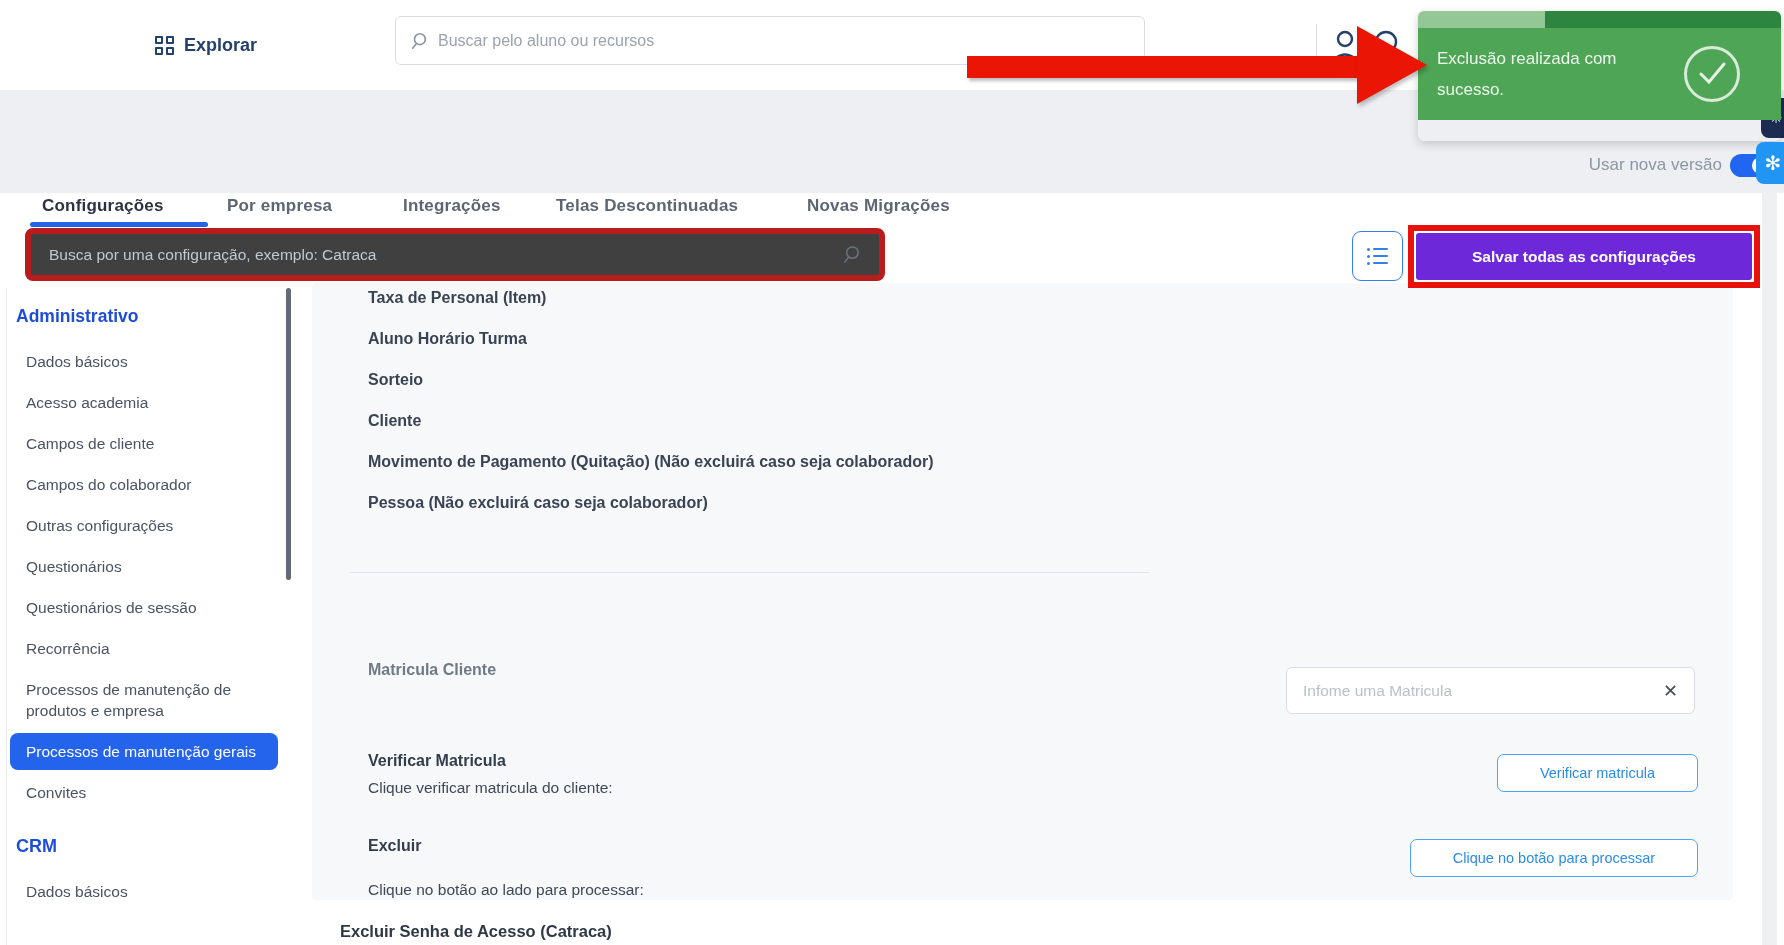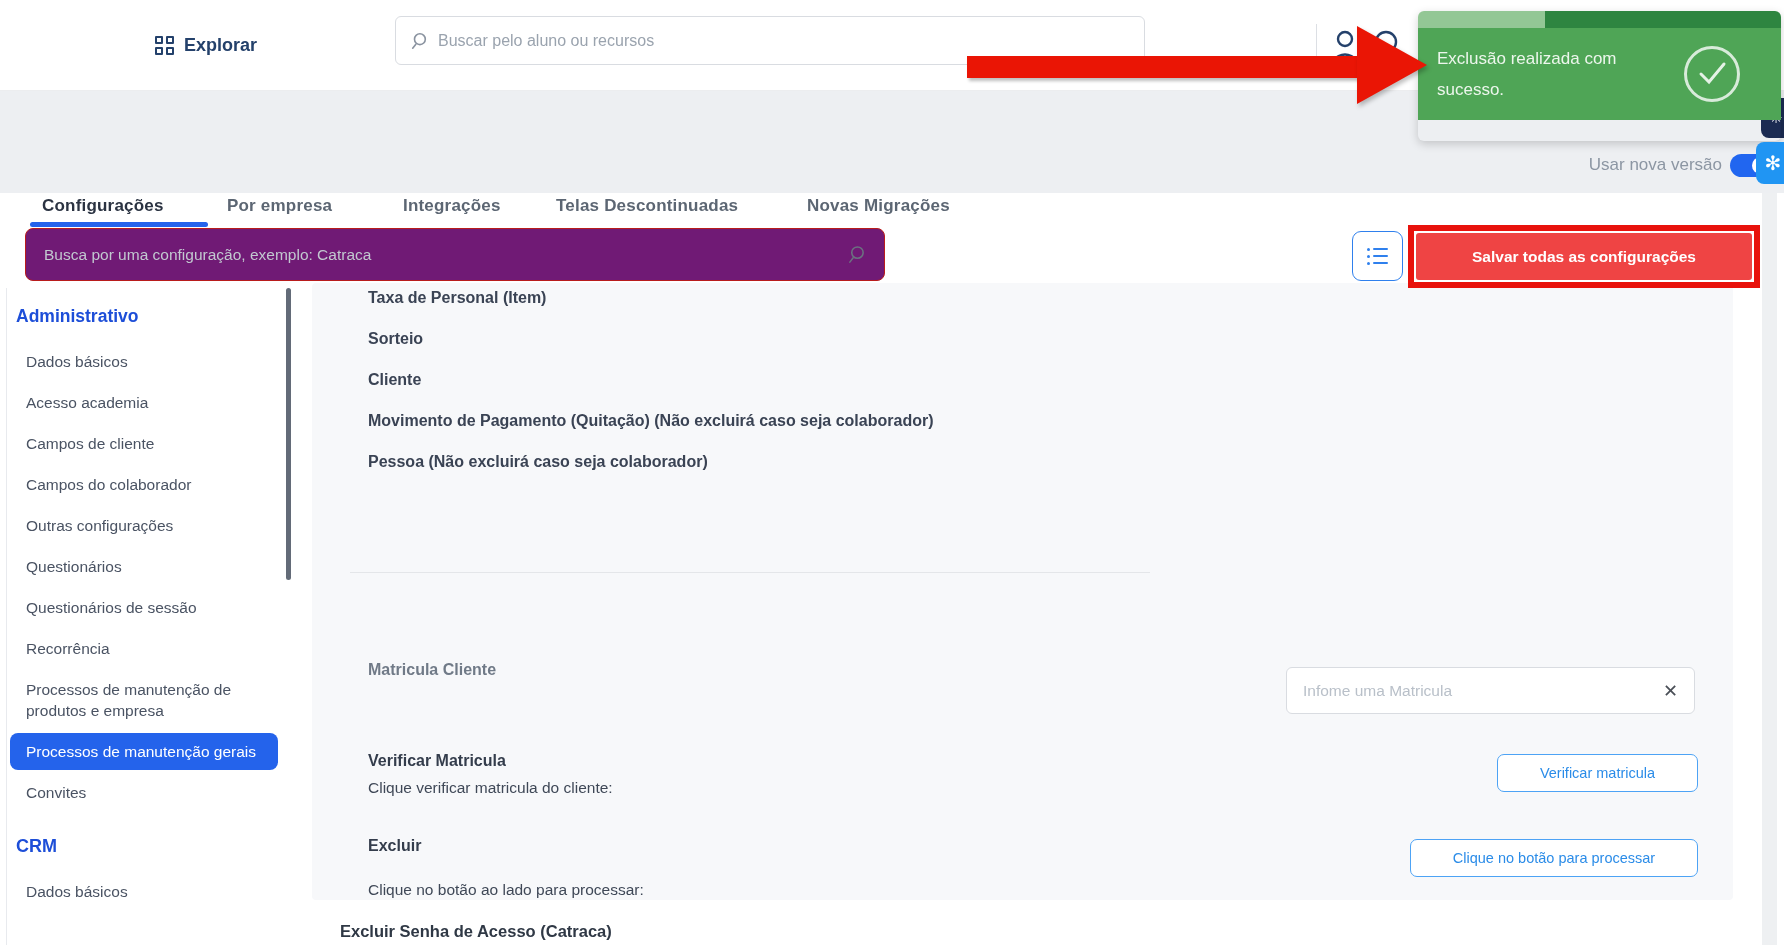--- a/index.html
+++ b/index.html
@@ -27,29 +27,29 @@
   
   .ext-dark { left:1761px; top:98px; width:30px; height:40px; background:#1b2b52; border-radius:8px 0 0 8px; z-index:10; color:#fff; font-size:15px; display:flex; align-items:center; justify-content:center; }
   .ext-gpt { left:1756px; top:142px; width:34px; height:42px; background:#2095f3; border-radius:8px 0 0 8px; z-index:35; color:#fff; font-size:20px; display:flex; align-items:center; justify-content:center; }
 
   
   .tab { top:196px; font-size:17px; font-weight:600; color:#5c6673; cursor:pointer; letter-spacing:.2px; }
   .tab.active { color:#2b3342; font-weight:700; }
   .tab-underline { left:30px; top:222px; width:178px; height:5px; background:#2563eb; border-radius:3px; }
 
   
-  .cfg-search { left:25px; top:228px; width:860px; height:53px; background:#701a75; border:1px solid #b91c1c; border-radius:8px; display:flex; align-items:center; padding:0 18px; }
+  .cfg-search { left:25px; top:228px; width:860px; height:53px; background:#404040; border:6px solid #b91c1c; border-radius:8px; display:flex; align-items:center; padding:0 18px; }
   .cfg-search .ph { color:#c2c8d0; font-size:15.5px; flex:1; }
   .list-btn { left:1352px; top:231px; width:51px; height:50px; background:#fff; border:1.5px solid #2f80ed; border-radius:9px; display:flex; align-items:center; justify-content:center; cursor:pointer; }
   .list-glyph { display:flex; flex-direction:column; gap:4px; }
   .list-glyph i { display:flex; align-items:center; gap:3px; }
   .list-glyph b { width:3px; height:3px; background:#2f80ed; border-radius:50%; }
   .list-glyph s { width:15px; height:2.5px; background:#2f80ed; border-radius:2px; }
   .red-rect { left:1408px; top:225px; width:352px; height:63px; border:6px solid #e8120c; z-index:25; }
-  .save-btn { left:1416px; top:233px; width:336px; height:47px; background:#ef4444; color:#fff; border:none; border-radius:3px; font-family:"Liberation Sans",sans-serif; font-size:15.5px; font-weight:700; cursor:pointer; z-index:26; }
+  .save-btn { left:1416px; top:233px; width:336px; height:47px; background:#6d28d9; color:#fff; border:none; border-radius:3px; font-family:"Liberation Sans",sans-serif; font-size:15.5px; font-weight:700; cursor:pointer; z-index:26; }
 
   
   .side-border { left:6px; top:288px; width:1px; height:657px; background:#e8eaee; }
   .sidebar { left:10px; top:305px; width:268px; }
   .side-title { font-size:17.5px; font-weight:700; color:#1d4ed8; margin:0 0 14px 6px; line-height:22px; }
   .side-item { font-size:15.5px; color:#4a5363; padding:10px 16px; line-height:21px; border-radius:8px; cursor:pointer; }
   .side-item.selected { background:#2463eb; color:#fff; padding-top:8px; padding-bottom:8px; margin:2px 0; }
   .side-title.crm { margin-top:22px; font-size:18px; }
   .side-scroll { left:286px; top:288px; width:5px; height:292px; background:#636b78; border-radius:3px; cursor:pointer; }
 
@@ -169,20 +169,21 @@
   <div class="side-item selected">Processos de manutenção gerais</div>
   <div class="side-item">Convites</div>
   <div class="side-title crm">CRM</div>
   <div class="side-item">Dados básicos</div>
 </div>
 <div class="abs side-scroll"></div>
 
 <div class="abs card">
   <div class="ent-list">
     <div class="ent-item">Taxa de Personal (Item)</div>
+    <div class="ent-item">Aluno Horário Turma</div>
     <div class="ent-item">Sorteio</div>
     <div class="ent-item">Cliente</div>
     <div class="ent-item">Movimento de Pagamento (Quitação) (Não excluirá caso seja colaborador)</div>
     <div class="ent-item">Pessoa (Não excluirá caso seja colaborador)</div>
   </div>
   <div class="card-divider"></div>
 
   <div class="fld-label">Matricula Cliente</div>
   <div class="mat-input">
     <span class="ph">Infome uma Matricula</span>

